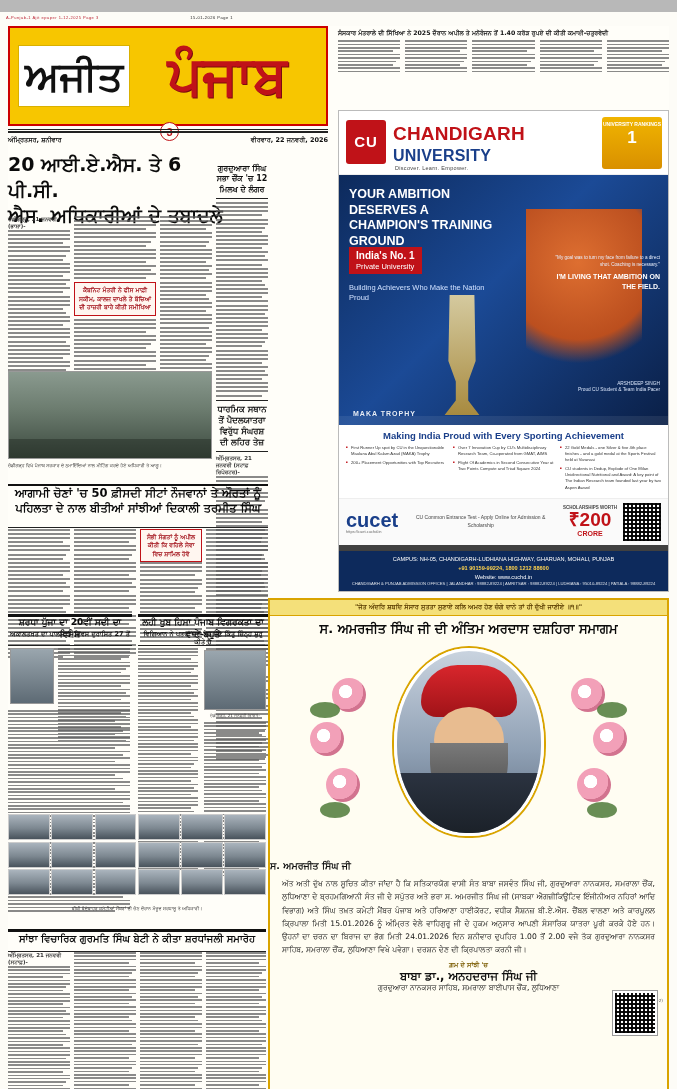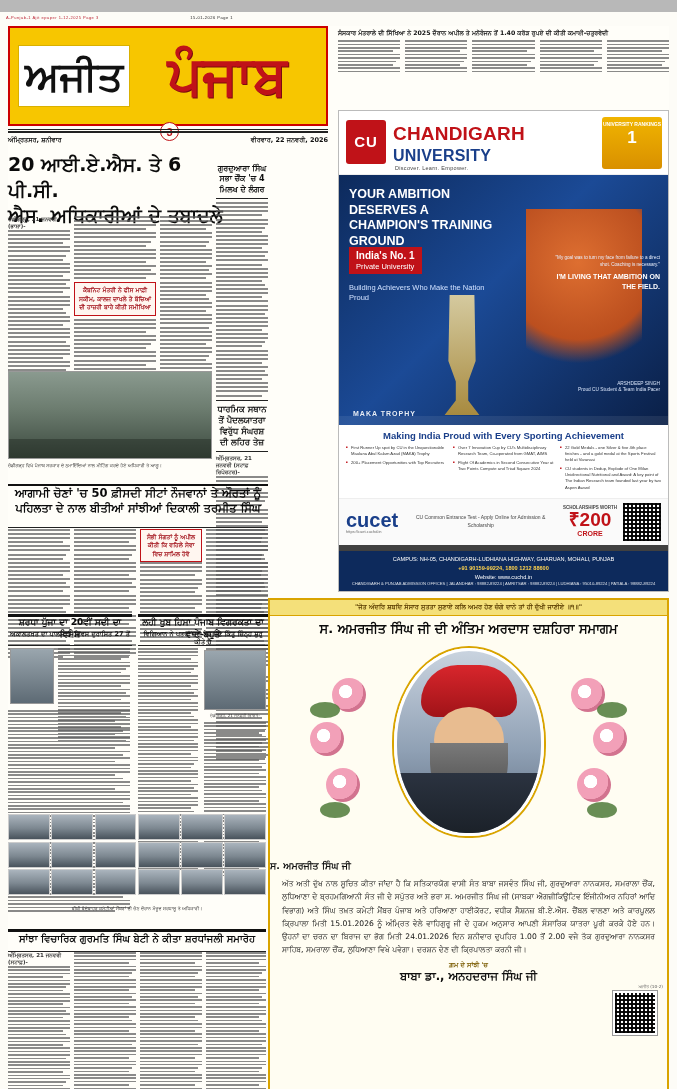--- a/index.html
+++ b/index.html
@@ -651,21 +651,21 @@
         <i></i>
           <i></i>
           <i></i>
           <i></i>
           <i></i>
           <i></i>
       </span>
     </div>
 
     <div class="col" style="left:208px; top:138px; width:52px;">
-      <div class="colhead ptxt">ਗੁਰਦੁਆਰਾ ਸਿੰਘ ਸਭਾ ਚੌਂਕ 'ਚ 4 ਮਿਲਖ ਦੇ ਲੰਗਰ</div>
+      <div class="colhead ptxt">ਗੁਰਦੁਆਰਾ ਸਿੰਘ ਸਭਾ ਚੌਂਕ 'ਚ 12 ਮਿਲਖ ਦੇ ਲੰਗਰ</div>
       <div class="rule"></div>
       <span class="lines">
         <i></i>
           <i></i>
           <i></i>
           <i></i>
           <i></i>
           <i></i>
           <i></i>
           <i></i>
@@ -1474,20 +1474,21 @@
           <div class="mem-beard"></div>
           <div class="mem-body"></div>
         </div>
       </div>
 
       <div class="mem-name">ਸ. ਅਮਰਜੀਤ ਸਿੰਘ ਜੀ</div>
       <div class="mem-body-text">ਅੱਤ ਅਤੀ ਦੁੱਖ ਨਾਲ ਸੂਚਿਤ ਕੀਤਾ ਜਾਂਦਾ ਹੈ ਕਿ ਸਤਿਕਾਰਯੋਗ ਵਾਸੀ ਸੰਤ ਬਾਬਾ ਜਸਵੰਤ ਸਿੰਘ ਜੀ, ਗੁਰਦੁਆਰਾ ਨਾਨਕਸਰ, ਸਮਰਾਲਾ ਚੌਂਕ, ਲੁਧਿਆਣਾ ਦੇ ਬ੍ਰਹਮਗਿਆਨੀ ਸੰਤ ਜੀ ਦੇ ਸਪੁੱਤਰ ਅਤੇ ਭਰਾ ਸ. ਅਮਰਜੀਤ ਸਿੰਘ ਜੀ (ਸਾਬਕਾ ਐਗਜ਼ੀਕਿਊਟਿਵ ਇੰਜੀਨੀਅਰ ਨਹਿਰਾਂ ਆਦਿ ਵਿਭਾਗ) ਅਤੇ ਸਿੰਘ ਤਖ਼ਤ ਕਮੇਟੀ ਮੈਂਬਰ ਪੰਜਾਬ ਅਤੇ ਹਰਿਆਣਾ ਹਾਈਕੋਰਟ, ਵਧੀਕ ਸੈਸ਼ਨਜ਼ ਬੀ.ਏ.ਐਸ. ਚੈਂਬਲ ਵਾਲਣਾ ਅਤੇ ਕਾਰਪੂਲਲ ਕ੍ਰਿਪਾਲਾ ਮਿਤੀ 15.01.2026 ਨੂੰ ਅੰਮ੍ਰਿਤ ਵੇਲੇ ਵਾਹਿਗੁਰੂ ਜੀ ਦੇ ਹੁਕਮ ਅਨੁਸਾਰ ਆਪਣੀ ਸੰਸਾਰਿਕ ਯਾਤਰਾ ਪੂਰੀ ਕਰਕੇ ਹੋਏ ਹਨ। ਉਹਨਾਂ ਦਾ ਚਰਨ ਦਾ ਬਿਰਾਜ ਦਾ ਭੋਗ ਮਿਤੀ 24.01.2026 ਦਿਨ ਸ਼ਨੀਵਾਰ ਦੁਪਹਿਰ 1.00 ਤੋਂ 2.00 ਵਜੇ ਤੱਕ ਗੁਰਦੁਆਰਾ ਨਾਨਕਸਰ ਸਾਹਿਬ, ਸਮਰਾਲਾ ਚੌਂਕ, ਲੁਧਿਆਣਾ ਵਿਖੇ ਪਵੇਗਾ। ਦਰਸ਼ਨ ਦੇਣ ਦੀ ਕ੍ਰਿਪਾਲਤਾ ਕਰਨੀ ਜੀ।</div>
       <div class="mem-qr"></div>
       <div class="mem-footstrip">ਗ਼ਮ ਦੇ ਸਾਂਝੀ 'ਚ</div>
       <div class="mem-foot-name">ਬਾਬਾ ਡਾ., ਅਨਹਦਰਾਜ ਸਿੰਘ ਜੀ</div>
+      <div class="mem-foot-addr">ਗੁਰਦੁਆਰਾ ਨਾਨਕਸਰ ਸਾਹਿਬ, ਸਮਰਾਲਾ ਬਾਈਪਾਸ ਚੌਂਕ, ਲੁਧਿਆਣਾ</div>
       <div class="cu-code ptxt">ਅਜੀਤ (10-2)</div>
     </div>
 
     <div class="footer-code">
       <span class="cmyk">
         <i style="background:#0ff"></i><i style="background:#f0f"></i><i style="background:#ff0"></i><i style="background:#000"></i>
       </span>
       <span>CMYK</span>
     </div>
 

